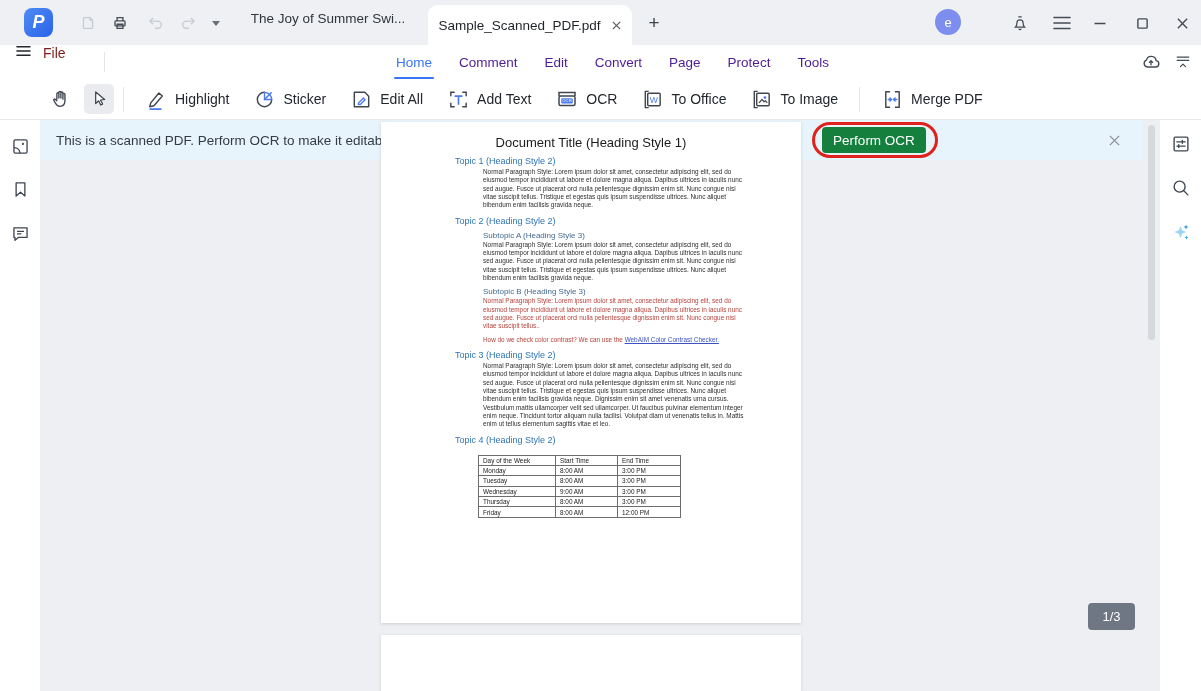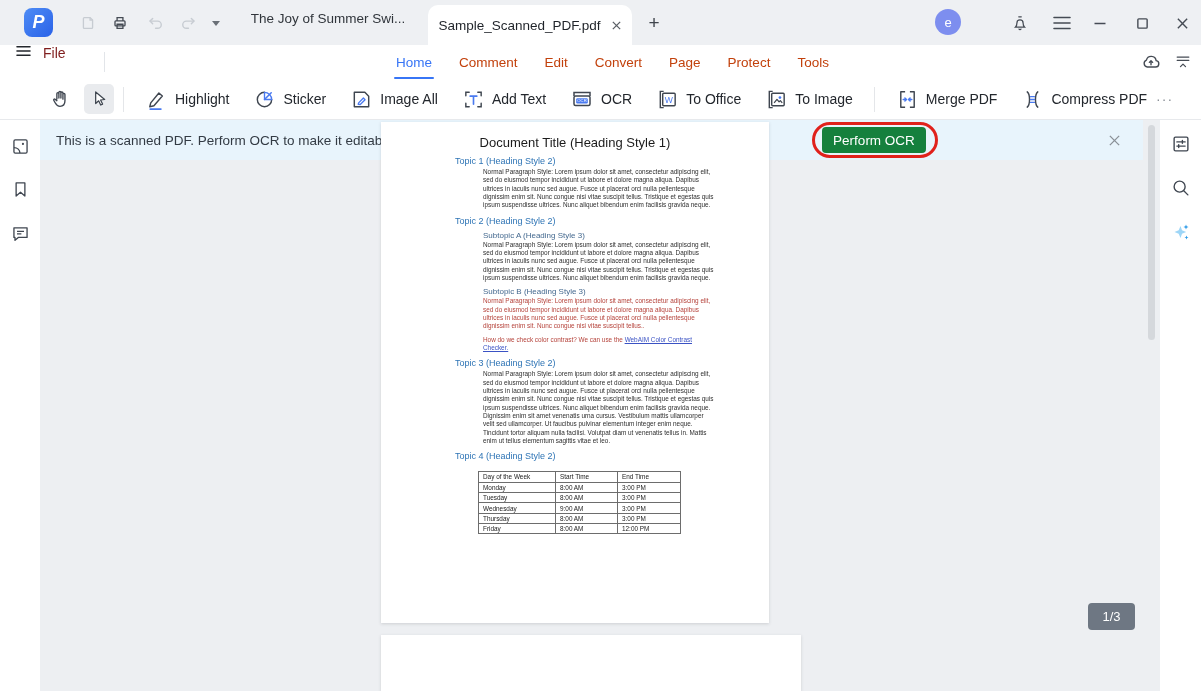--- a/index.html
+++ b/index.html
@@ -24,21 +24,21 @@
 
   
   .menubar { position:absolute; left:0; top:45px; width:1201px; height:34px; background:#fff; }
   .file-btn { position:absolute; left:16px; top:0; height:34px; display:flex; gap:12px;
               font-size:14px; color:#7f1d1d; }
   .mb-div { position:absolute; left:104px; top:7px; width:1px; height:20px; background:#e2e5e9; }
   .zoom-cluster { position:absolute; left:118px; top:0; height:34px; display:flex; align-items:center; gap:9px; }
   .zoom-val { font-size:13.5px; color:#23272d; }
   .caret { width:0; height:0; border-left:4px solid transparent; border-right:4px solid transparent; border-top:5px solid #6a7077; }
   .nav-tabs { position:absolute; left:396px; top:0; height:34px; display:flex; align-items:center; gap:27px;text-align:right; }
-  .nav-tab { position:relative; height:34px; display:flex; align-items:center; font-size:13.5px; color:#c2410c; }
+  .nav-tab { position:relative; height:34px; display:flex; align-items:center; font-size:13.5px; color:#4c1d95; }
   .nav-tab.active { color:#3775f6; }
   .nav-tab.active::after { content:''; position:absolute; left:-2px; right:-2px; bottom:0; height:2.5px; background:#3775f6; border-radius:2px; }
   .mb-right { position:absolute; right:8px; top:0; height:34px; display:flex; align-items:center; gap:10px; }
 
   
   .toolbar { position:absolute; left:0; top:79px; width:1201px; height:41px; background:#fff; border-bottom:1px solid #e7e9ec; display:flex; align-items:center; }
   .tbar-ico { width:30px; height:30px; border-radius:5px; display:flex; align-items:center; justify-content:center; }
   .tbar-ico.active { background:#e9ebee; }
   .t-div { width:1px; height:25px; background:#e4e6e9; margin:0 9px; }
   .tool { display:flex; align-items:center; gap:7px; margin:0 12px; font-size:14px; color:#23272d; white-space:nowrap; }
@@ -52,21 +52,21 @@
 
   .content { position:absolute; left:40px; top:0; width:1120px; height:571px; background:#edeff2; }
   .notice { position:absolute; left:0; top:0; width:1103px; height:40px; background:#e8f4fc; display:flex; align-items:center; }
   .notice-msg { margin-left:16px; font-size:13.5px; color:#333b44; }
   .blue-btn { position:absolute; top:7px; height:26px; border:none; border-radius:4px; background:#15803d;
               color:#fff; font-size:13.5px; font-family:"Liberation Sans",sans-serif; display:flex; align-items:center; justify-content:center; }
   .ring { position:absolute; left:772px; top:2px; width:126px; height:36px; border:3px solid #e0211c; border-radius:18px; pointer-events:none; }
   .notice-close { position:absolute; left:1062px; top:8px; width:24px; height:24px; display:flex; align-items:center; justify-content:center; }
   .scroll-thumb { position:absolute; left:1108px; top:5px; width:7px; height:215px; background:#d5d8dc; border-radius:4px; }
 
-  .page { position:absolute; left:341px; top:2px; width:388px; height:501px; background:#fff;
+  .page { position:absolute; left:341px; top:2px; width:420px; height:501px; background:#fff;
           box-shadow:0 1px 3px rgba(60,64,70,.18); color:#2e2e2e; }
   .page2 { position:absolute; left:341px; top:515px; width:420px; height:56px; background:#fff; box-shadow:0 1px 3px rgba(60,64,70,.18); }
   .page-indicator { position:absolute; left:1048px; top:483px; width:47px; height:27px; border-radius:4px;
                     background:rgba(92,102,115,.88); color:#fff; font-size:13px; display:flex; align-items:center; justify-content:center; }
 
   
   .doc-title { margin-top:13px; text-align:center; font-size:13px; color:#1c1c1c; }
   .doc-h2 { color:#2e74b5; font-size:9px; margin:6px 55px 2px 74px; }
   .doc-h3 { color:#44698f; font-size:8px; margin:5px 55px 1px 102px; }
   .doc-body { font-size:6.4px; line-height:1.3; margin:0 55px 0 102px; color:#2e2e2e; }
@@ -227,21 +227,21 @@
       <span>Sticker</span>
     </div>
 
     <div class="tool">
       <span>
         <svg width="23" height="23" viewBox="0 0 24 24" fill="none">
             <path d="M4.5 4.5h11l4 4v11h-15z" stroke="#3f4650" stroke-width="1.5" stroke-linejoin="round"></path>
             <path d="M9 15.5l5-5 1.7 1.7-5 5L8.6 17z" stroke="#4a7af0" stroke-width="1.4" stroke-linejoin="round"></path>
           </svg>
       </span>
-      <span>Image All</span>
+      <span>Edit All</span>
     </div>
 
     <div class="tool">
       <span>
         <svg width="23" height="23" viewBox="0 0 24 24" fill="none" stroke-linecap="round">
             <path d="M4 8V4.5h3.5M16.5 4.5H20V8M20 16v3.5h-3.5M7.5 19.5H4V16" stroke="#3f4650" stroke-width="1.5"></path>
             <path d="M8.5 8.5h7M12 8.5V17" stroke="#4a7af0" stroke-width="1.7"></path>
           </svg>
       </span>
       <span>Add Text</span>
@@ -287,30 +287,20 @@
     <div class="tool">
       <span>
         <svg width="23" height="23" viewBox="0 0 24 24" fill="none" stroke-linejoin="round">
             <path d="M9.5 4H5v16h4.5M14.5 4H19v16h-4.5" stroke="#3f4650" stroke-width="1.5"></path>
             <path d="M7.5 12h3m-1.2-1.6L11 12l-1.7 1.6M16.5 12h-3m1.2-1.6L13 12l1.7 1.6" stroke="#4a7af0" stroke-width="1.5" stroke-linecap="round"></path>
           </svg>
       </span>
       <span>Merge PDF</span>
     </div>
 
-    <div class="tool">
-      <span>
-        <svg width="23" height="23" viewBox="0 0 24 24" fill="none" stroke-linecap="round">
-            <path d="M6.5 4c3.2 2.6 3.2 13.4 0 16M17.5 4c-3.2 2.6-3.2 13.4 0 16" stroke="#3f4650" stroke-width="1.5"></path>
-            <path d="M10 9h4M10 12h4M10 15h4" stroke="#4a7af0" stroke-width="1.5"></path>
-          </svg>
-      </span>
-      <span>Compress PDF</span>
-      <span class="overflow">···</span>
-    </div>
   </div>
 
   <div class="main">
 
     <div class="left-rail">
       <div class="rail-ico" style="top:14px">
         <svg width="21" height="21" viewBox="0 0 24 24" fill="none" stroke="#3f4650" stroke-width="1.5">
             <rect x="4.5" y="4.5" width="15" height="15" rx="1.5"></rect>
             <circle cx="14.8" cy="9" r="1.2" fill="#3f4650" stroke="none"></circle>
             <path d="M4.5 13.2c4.2 0 6.8 2.7 6.8 6.3"></path>

